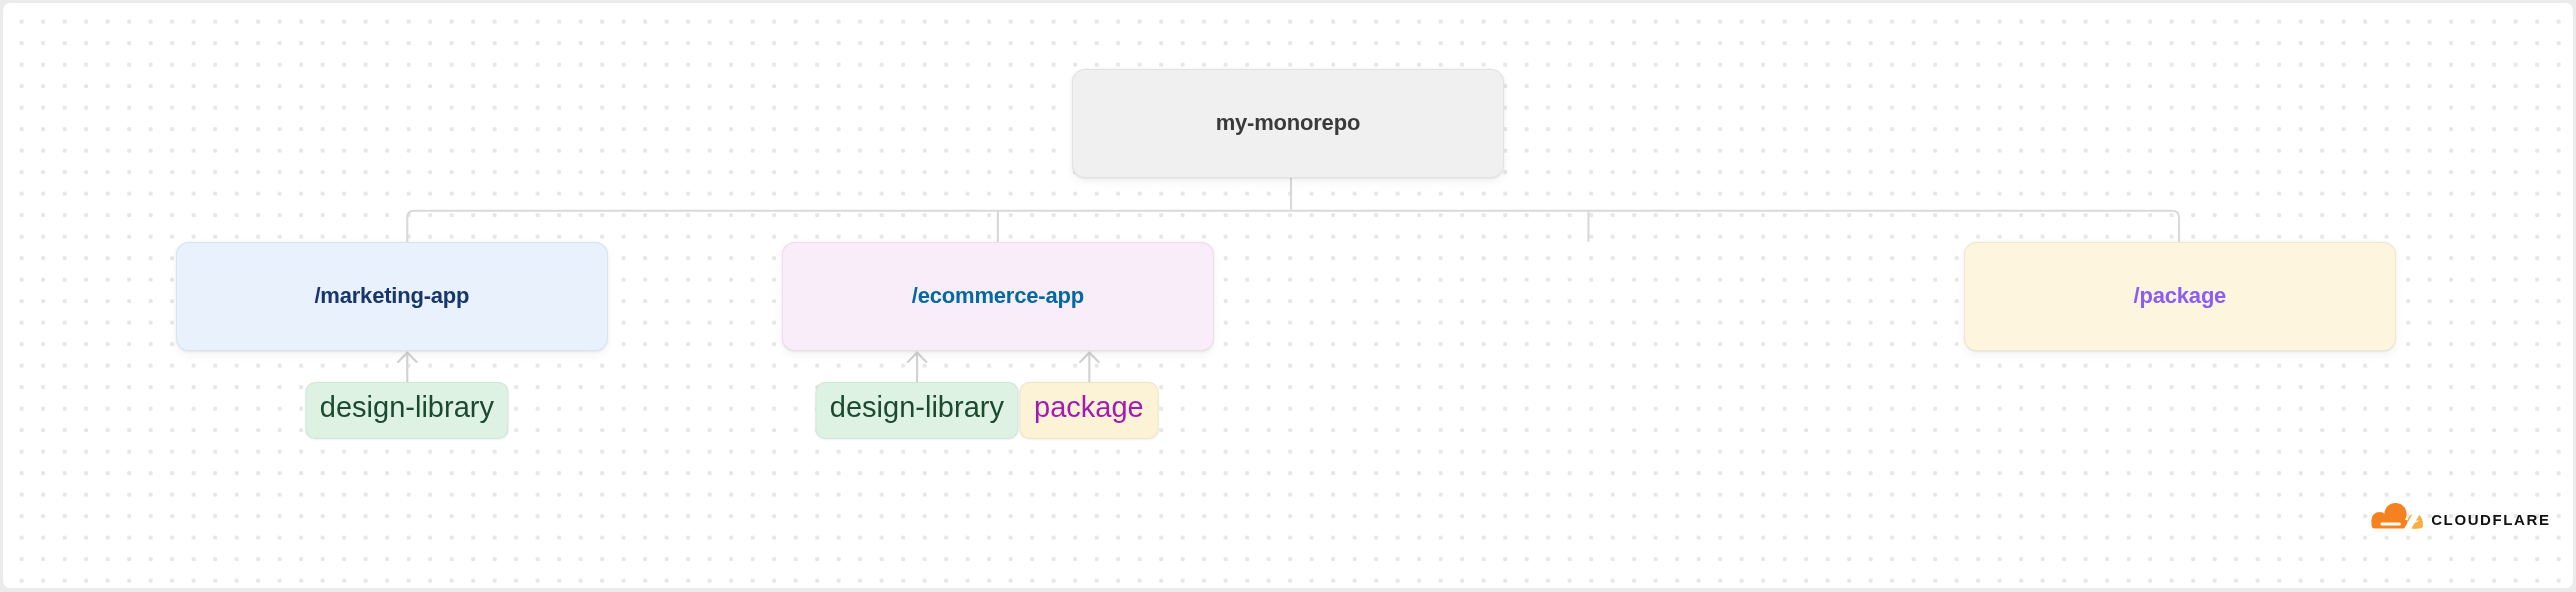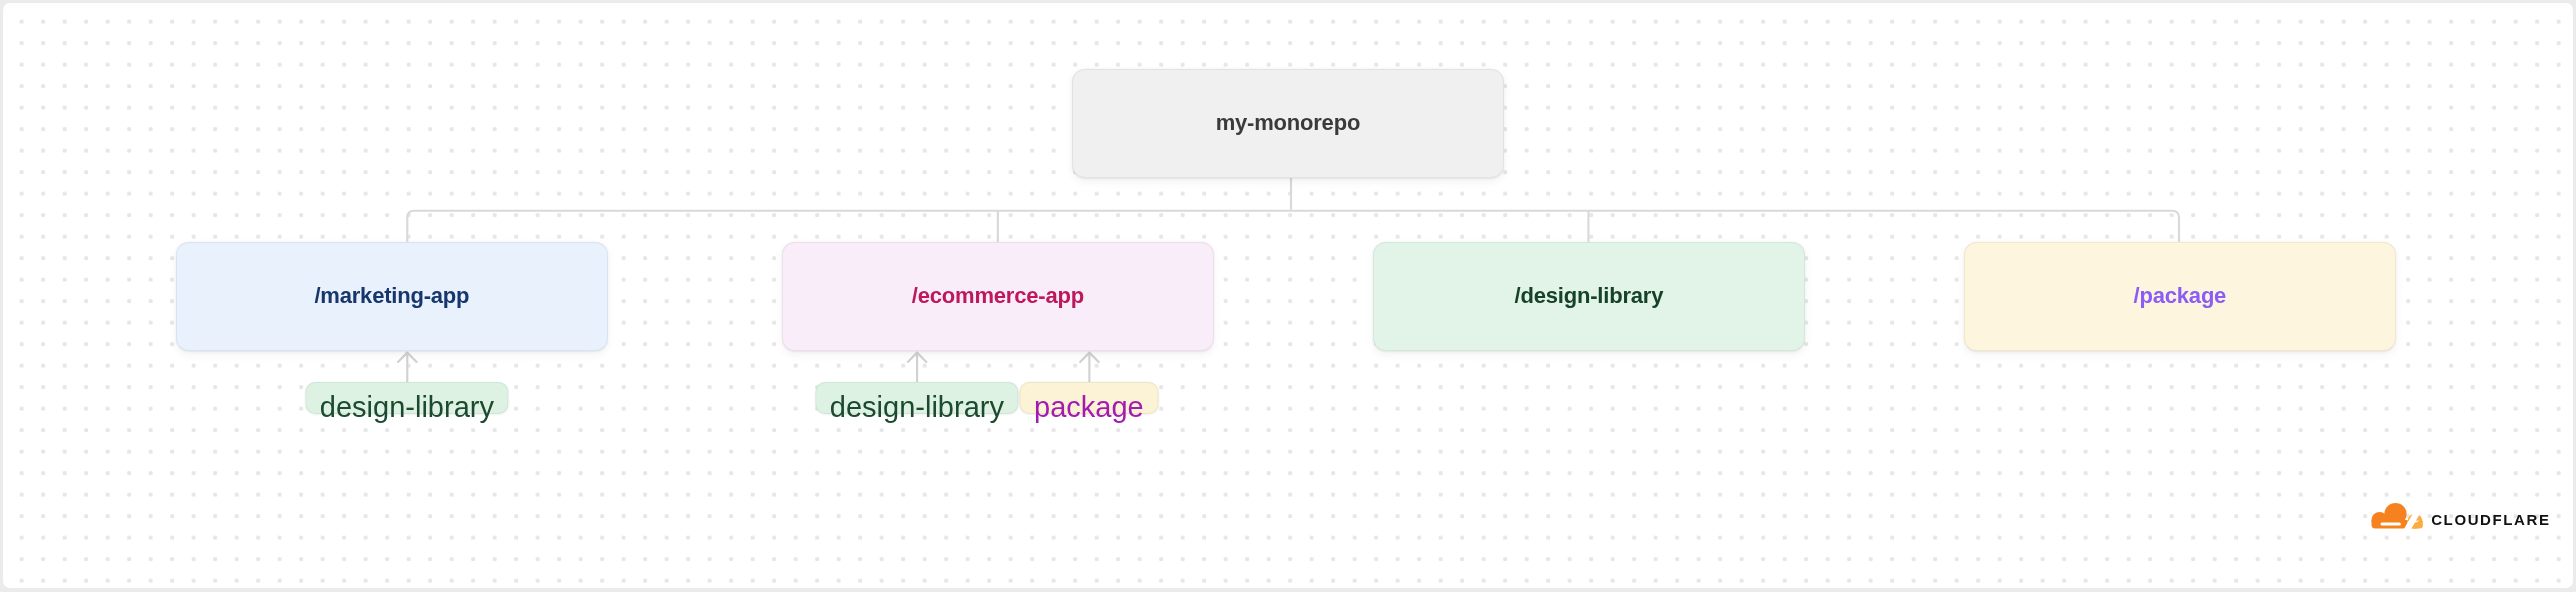--- a/index.html
+++ b/index.html
@@ -49,39 +49,39 @@
   .node-marketing {
     left: 173px; top: 239px;
     background: #e9f1fd;
     border: 0.7px solid rgba(30,80,160,0.08);
     color: #16366d;
   }
   .node-ecommerce {
     left: 779px; top: 239px;
     background: #f8edf9;
     border: 0.7px solid rgba(140,40,120,0.08);
-    color: #be185d;
+    color: #0369a1;
   }
   .node-design {
     left: 1370px; top: 239px;
     background: #e2f4e7;
     border: 0.7px solid rgba(30,120,60,0.08);
     color: #164327;
   }
   .node-package {
     left: 1961px; top: 239px;
     background: #fdf5de;
     border: 0.7px solid rgba(150,120,20,0.10);
     color: #8b5cf6;
     text-align: center;
   }
   .tag {
     position: absolute;
     top: 379px;
-    height: 32px;
+    height: 57px;
     line-height: 48px;
     padding: 0 13.6px;
     border-radius: 10px;
     font-size: 29px;
     font-weight: 400;
     white-space: nowrap;
     transform: translateX(-50%);
     box-shadow: 0 0.7px 2.1px rgba(0,0,0,0.06);
     box-sizing: border-box;
   }
@@ -145,23 +145,20 @@
     <div class="node node-root">
       <span>my-monorepo</span>
     </div>
 
     <div class="node node-marketing">
       <span>/marketing-app</span>
     </div>
     <div class="node node-ecommerce">
       <span>/ecommerce-app</span>
     </div>
-    <div class="node node-design">
-      <span>/design-library</span>
-    </div>
     <div class="node node-package">
       <span>/package</span>
     </div>
 
     <div class="tag tag-green tag-mk1">
       <span>design-library</span>
     </div>
     <div class="tag tag-green tag-ec1">
       <span>design-library</span>
     </div>

